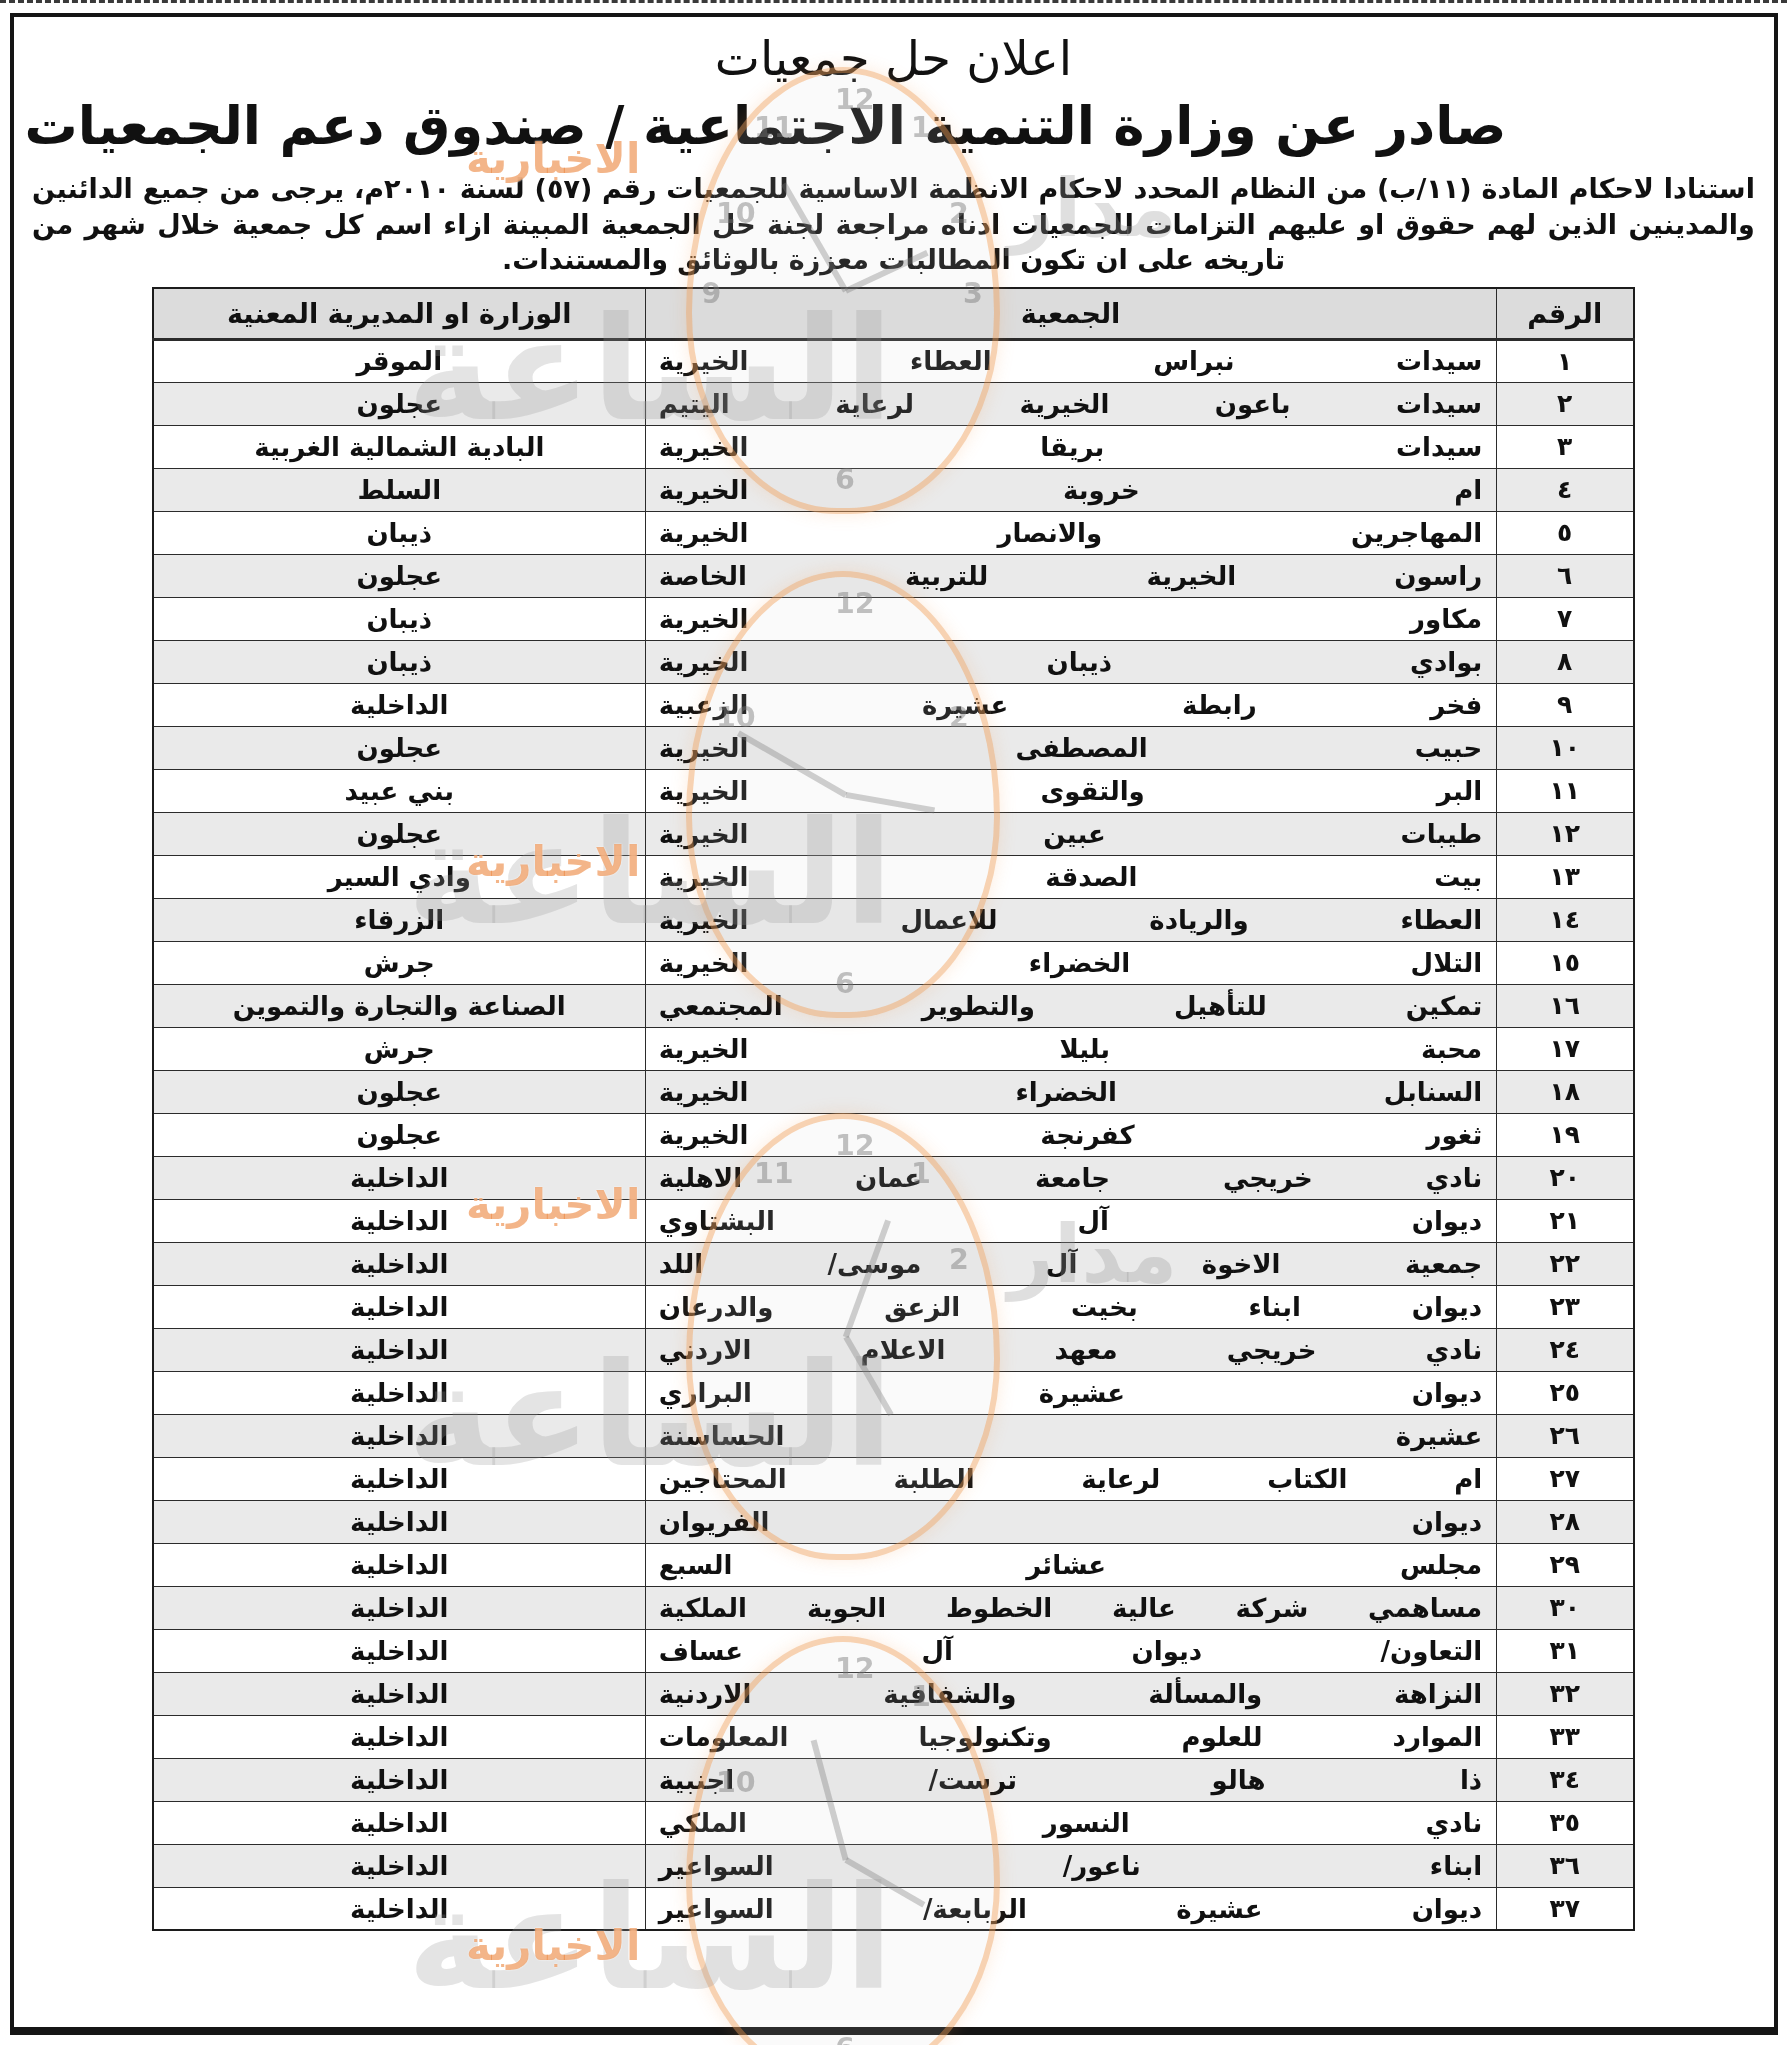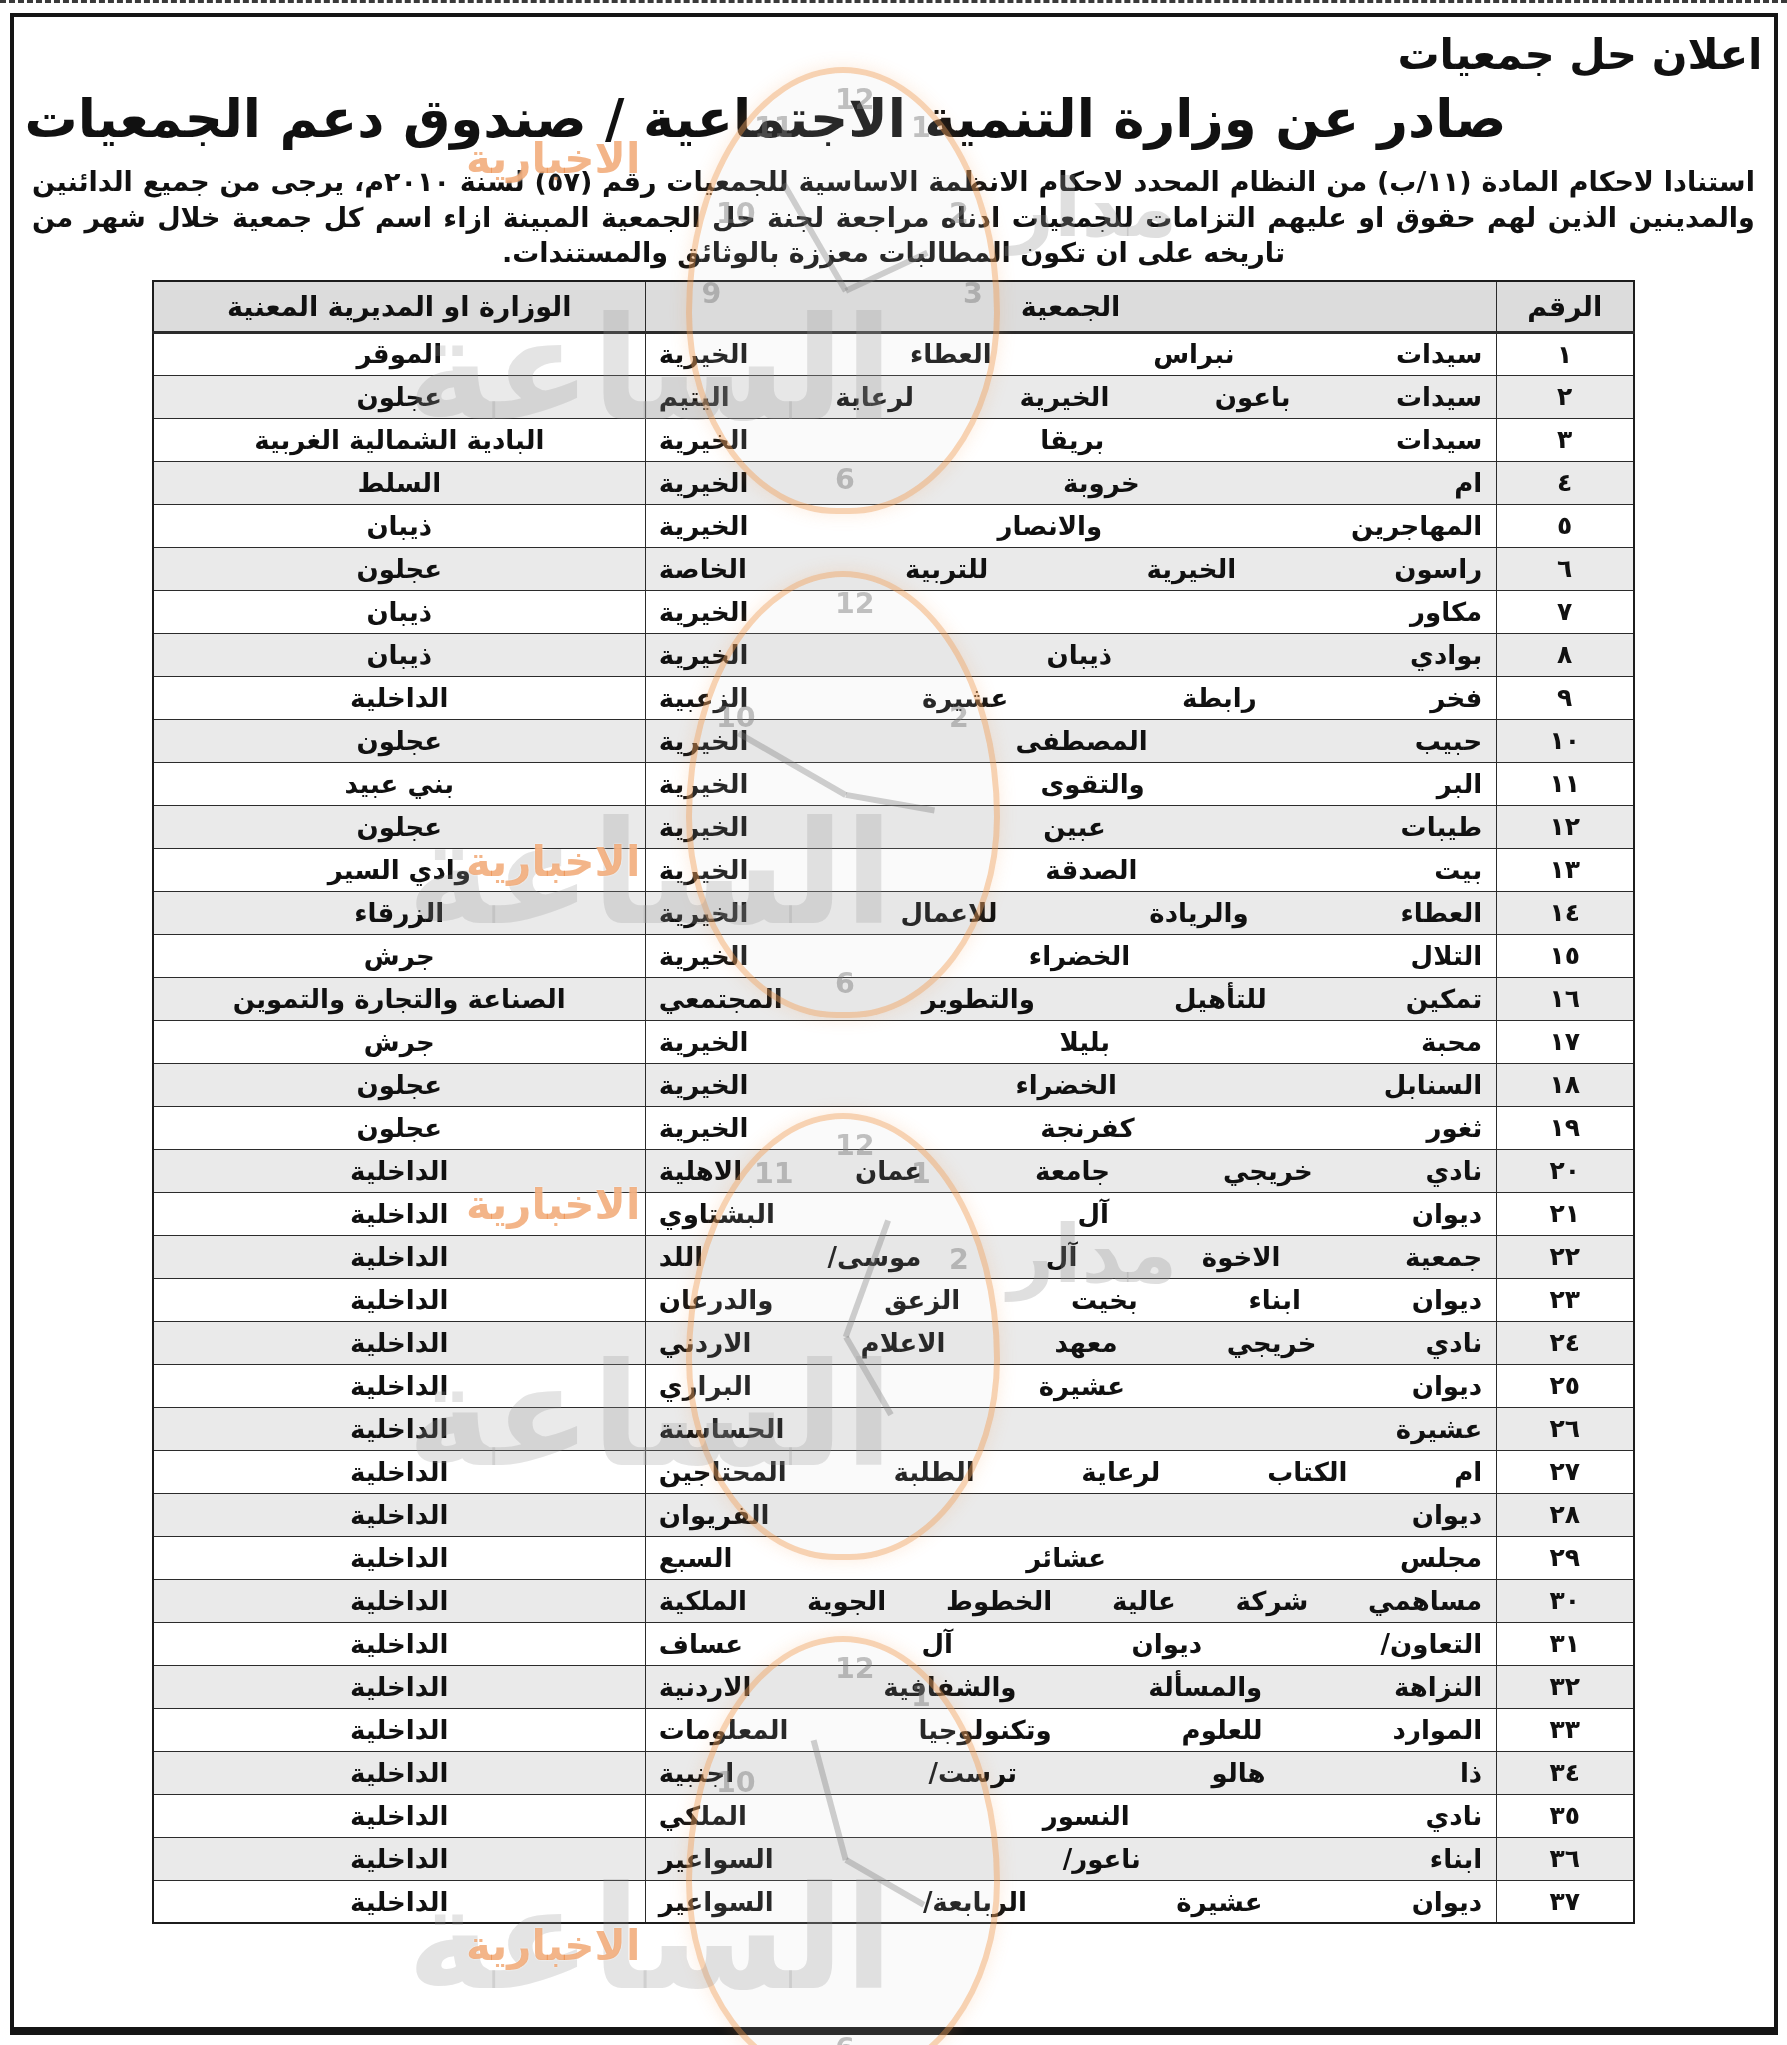--- a/index.html
+++ b/index.html
@@ -21,23 +21,23 @@
     border-bottom-width: 8.6px;
     background: transparent;
   }
   .content {
     position: absolute;
     top: 18px; left: 15px; right: 15px; bottom: 20px;
     padding: 13.3px 9.5px 0 9.5px;
     z-index: 1;
   }
   .title-1 {
-    text-align: right;
-    font-size: 42px;
-    font-weight: bold;
+    text-align: center;
+    font-size: 48px;
+    font-weight: normal;
     line-height: 1.15;
   }
   .title-2 {
     text-align: left;
     font-size: 53px;
     font-weight: bold;
     line-height: 1.2;
     margin-top: 7.6px;
   }
   .intro {

